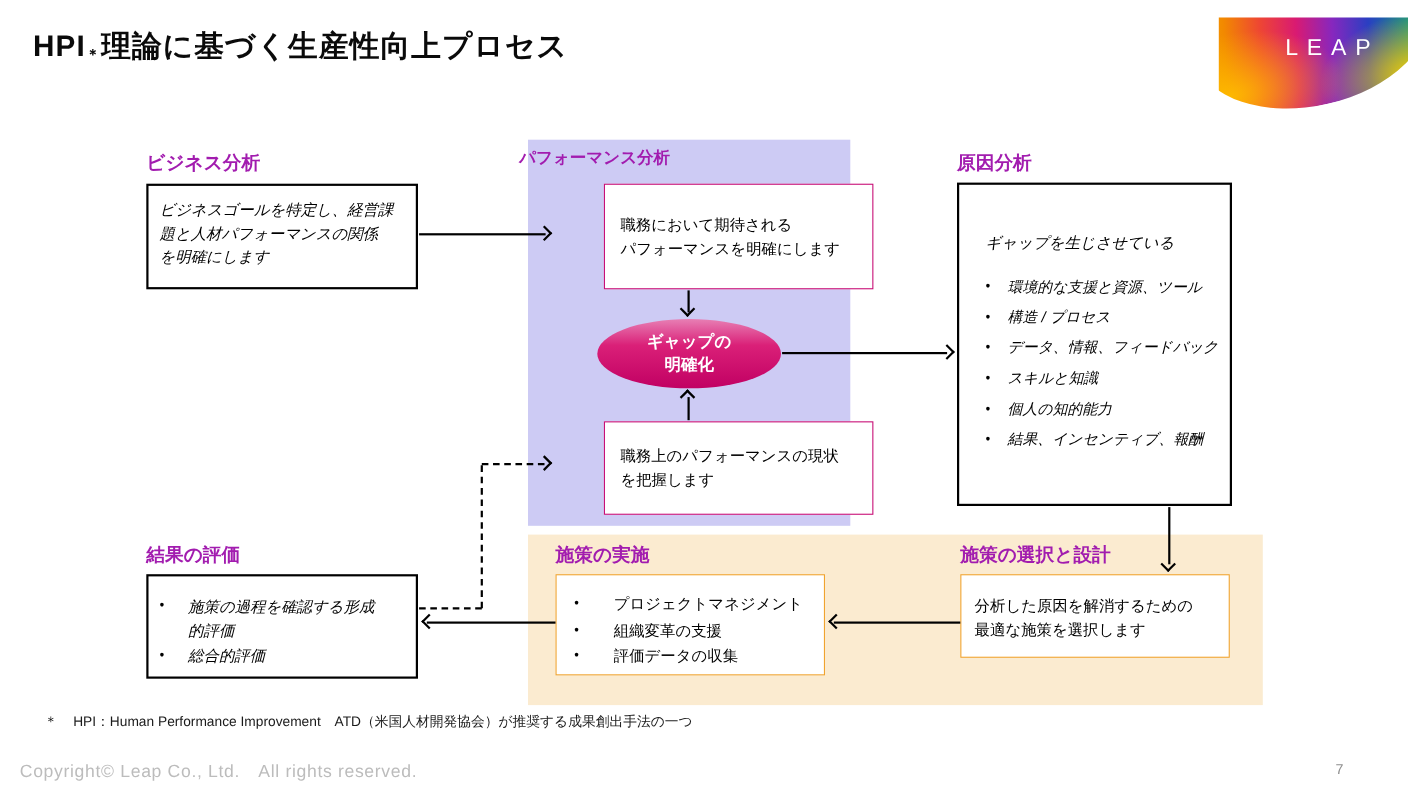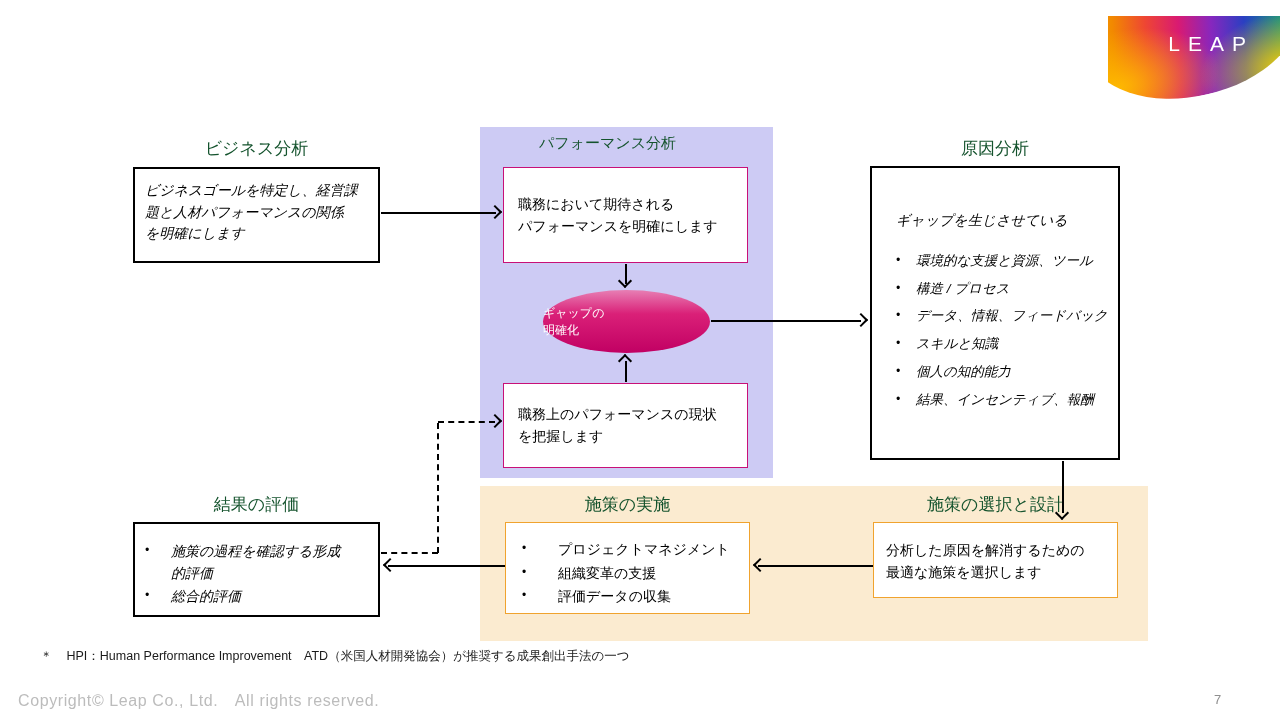--- a/index.html
+++ b/index.html
@@ -21,47 +21,47 @@
       linear-gradient(100deg,#f7b400 0%,#f28900 16%,#ee4633 30%,#d91a72 44%,#8727be 58%,#2a3fc2 72%,#0d9186 88%,#ffd400 100%);
   }
   .logo-text { position:absolute; top:16px; right:26px; color:#fff; font-size:21px; font-weight:400; letter-spacing:8px; }
 
   
   .panel { position:absolute; }
   .panel-purple { left:480px; top:127px; width:293px; height:351px; background:#CDCBF4; }
   .panel-orange { left:480px; top:486px; width:668px; height:155px; background:#FBEBD0; }
 
   
-  .sec-heading { position:absolute; font-weight:400; font-size:17px; text-align:center; color:#14532d; }
+  .sec-heading { position:absolute; font-weight:700; font-size:17px; text-align:left; color:#a21caf; }
   .h-business { left:133px; top:137px; width:247px; }
   .h-performance { left:472px; top:134px; width:271px; font-size:15px; }
   .h-cause { left:870px; top:137px; width:250px; }
   .h-evaluation { left:133px; top:493px; width:247px; }
   .h-implementation { left:505px; top:493px; width:245px; }
   .h-selection { left:873px; top:493px; width:245px; }
 
   
   .box { position:absolute; background:#fff; font-size:14px; line-height:1.55; }
   .b-black { border:2px solid #000;font-style:italic; }
-  .b-pink { border:1.5px solid #C81077; }
+  .b-pink { border:1.5px solid #C81077;margin-left:46px; }
   .b-orange { border:1.5px solid #F0A32E; }
 
   .box-business { left:133px; top:167px; width:247px; height:96px; padding:11px 8px 0 10px; }
   .box-expected { left:503px; top:167px; width:245px; height:96px; padding:26px 0 0 14px; }
   .box-current  { left:503px; top:383px; width:245px; height:85px; padding:20px 0 0 14px; }
   .box-cause    { left:870px; top:166px; width:250px; height:294px; padding:42px 10px 16px 24px; }
   .box-eval     { left:133px; top:522px; width:247px; height:95px; padding:17px 4px 0 10px; }
   .box-impl     { left:505px; top:522px; width:245px; height:92px; padding:16px 0 0 10px; }
   .box-select   { left:873px; top:522px; width:245px; height:76px; padding:17px 0 0 12px; }
 
   
   .gap-ellipse { position:absolute; left:543px; top:290px; width:167px; height:63px; border-radius:50%;
     background:linear-gradient(180deg,#E77FB4 0%,#DA2078 38%,#C10063 100%);
-    display:flex; flex-direction:column; align-items:flex-start; justify-content:center;
-    color:#fff; font-weight:400; font-size:12px; line-height:1.35; }
+    display:flex; flex-direction:column; align-items:center; justify-content:center;
+    color:#fff; font-weight:700; font-size:15px; line-height:1.35; }
 
   
   ul.blist { list-style:none; }
   ul.blist li { display:flex; align-items:flex-start; }
   ul.blist .dot { flex:0 0 auto; }
   .box-cause ul.blist li { margin-bottom:9px; font-size:13.5px; line-height:1.4; }
   .box-cause ul.blist .dot { width:20px; font-size:12px; }
   .box-cause .lead { margin-bottom:20px; }
   .box-eval ul.blist li { margin-bottom:2px; }
   .box-eval ul.blist .dot { width:26px; font-size:12px; }
@@ -84,20 +84,23 @@
   .footnote { position:absolute; left:40px; top:648px; font-size:12.5px; color:#1a1a1a; }
   .footnote .fn-marker { margin-right:14px; }
   .copyright { position:absolute; left:18px; top:691px; font-size:16px; color:#bcbcbc; letter-spacing:0.6px; }
   .page-number { position:absolute; left:1214px; top:692px; font-size:13px; color:#8f8f8f; }
 </style>
 </head>
 <body>
 
 <div class="slide">
 
+  <div class="title">
+    <span>HPI</span><span class="note-marker">＊</span><span>理論に基づく生産性向上プロセス</span>
+  </div>
 
   <div class="logo-clip">
     <div class="logo-blob"></div>
     <div class="logo-text">LEAP</div>
   </div>
 
   <div class="panel panel-purple"></div>
   <div class="panel panel-orange"></div>
 
   <div class="sec-heading h-business">ビジネス分析</div>

